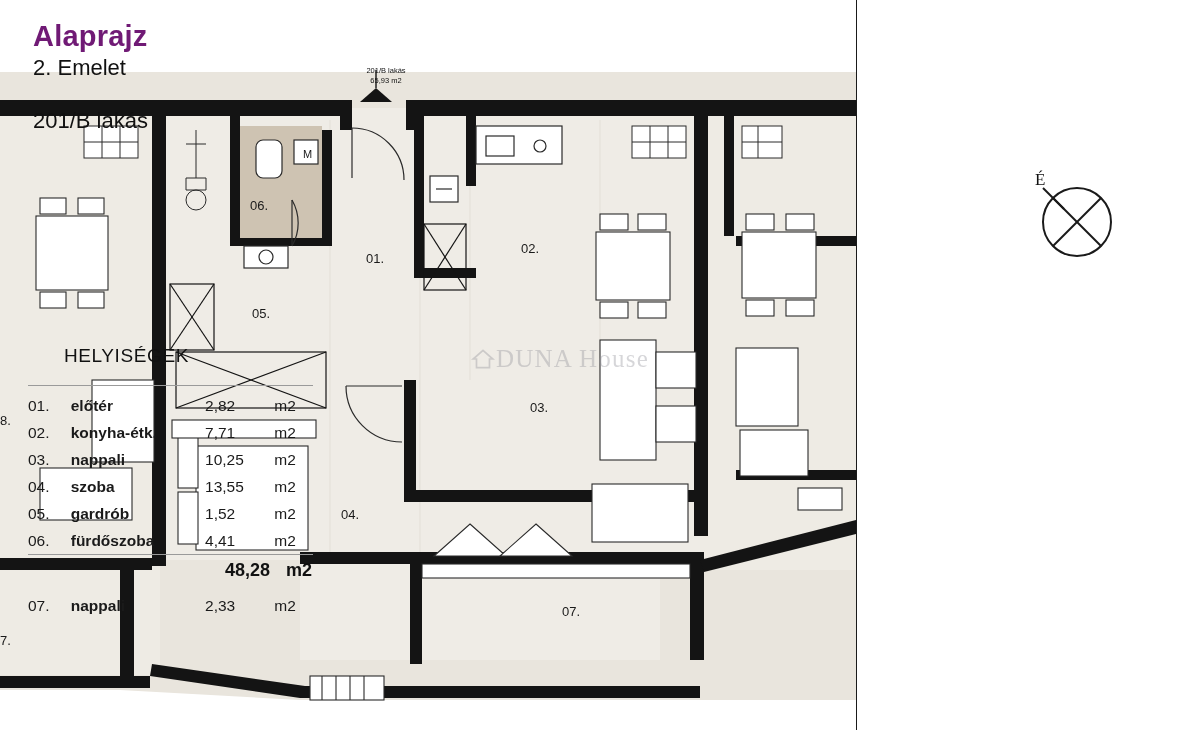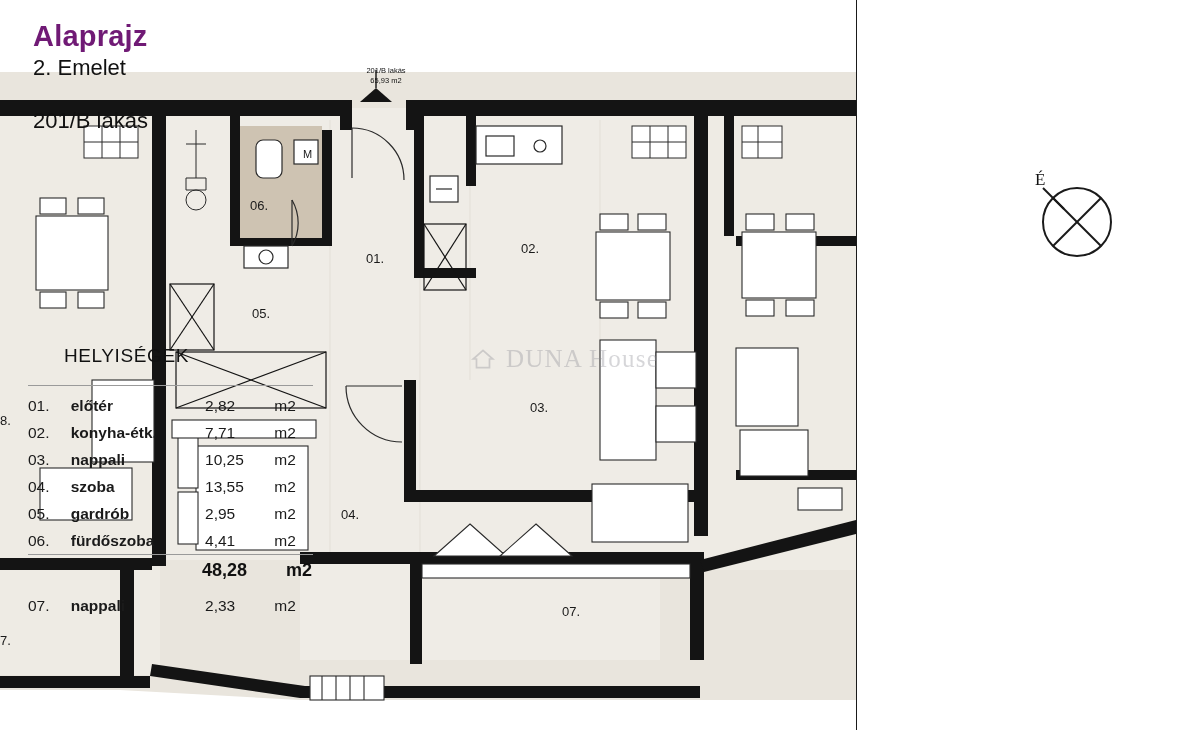--- a/index.html
+++ b/index.html
@@ -31,21 +31,20 @@
     background: #ffffff;
   }
   #plan svg { display: block; }
 
   .wm {
     position: absolute;
     left: 470px;
     top: 345px;
     display: flex;
     align-items: center;
-    gap: 10px;
     opacity: 0.35;
     pointer-events: none;
   }
   .wm-text {
     font-family: "Liberation Serif", serif;
     font-size: 25px;
     letter-spacing: 1.2px;
     color: #8c8c94;
     white-space: nowrap;
   }
@@ -146,21 +145,21 @@
     left: 28px; top: 560px;
     width: 287px;
     font-size: 18px;
     font-weight: bold;
     color: #111111;
   }
   .total .t-val {
     position: absolute;
     left: 174px; top: 0;
     width: 68px;
-    text-align: left;
+    text-align: right;
   }
   .total .t-unit {
     position: absolute;
     left: 258px; top: 0;
   }
 
   table.terrace {
     position: absolute;
     left: 28px; top: 592px;
     width: 287px;
@@ -433,21 +432,21 @@
       </tr>
       <tr>
         <td class="c-no">04.</td>
         <td class="c-name">szoba</td>
         <td class="c-val">13,55</td>
         <td class="c-unit">m2</td>
       </tr>
       <tr>
         <td class="c-no">05.</td>
         <td class="c-name">gardrób</td>
-        <td class="c-val">2,95</td>
+        <td class="c-val">1,52</td>
         <td class="c-unit">m2</td>
       </tr>
       <tr>
         <td class="c-no">06.</td>
         <td class="c-name">fürdőszoba</td>
         <td class="c-val">4,41</td>
         <td class="c-unit">m2</td>
       </tr>
     </tbody>
   </table>

